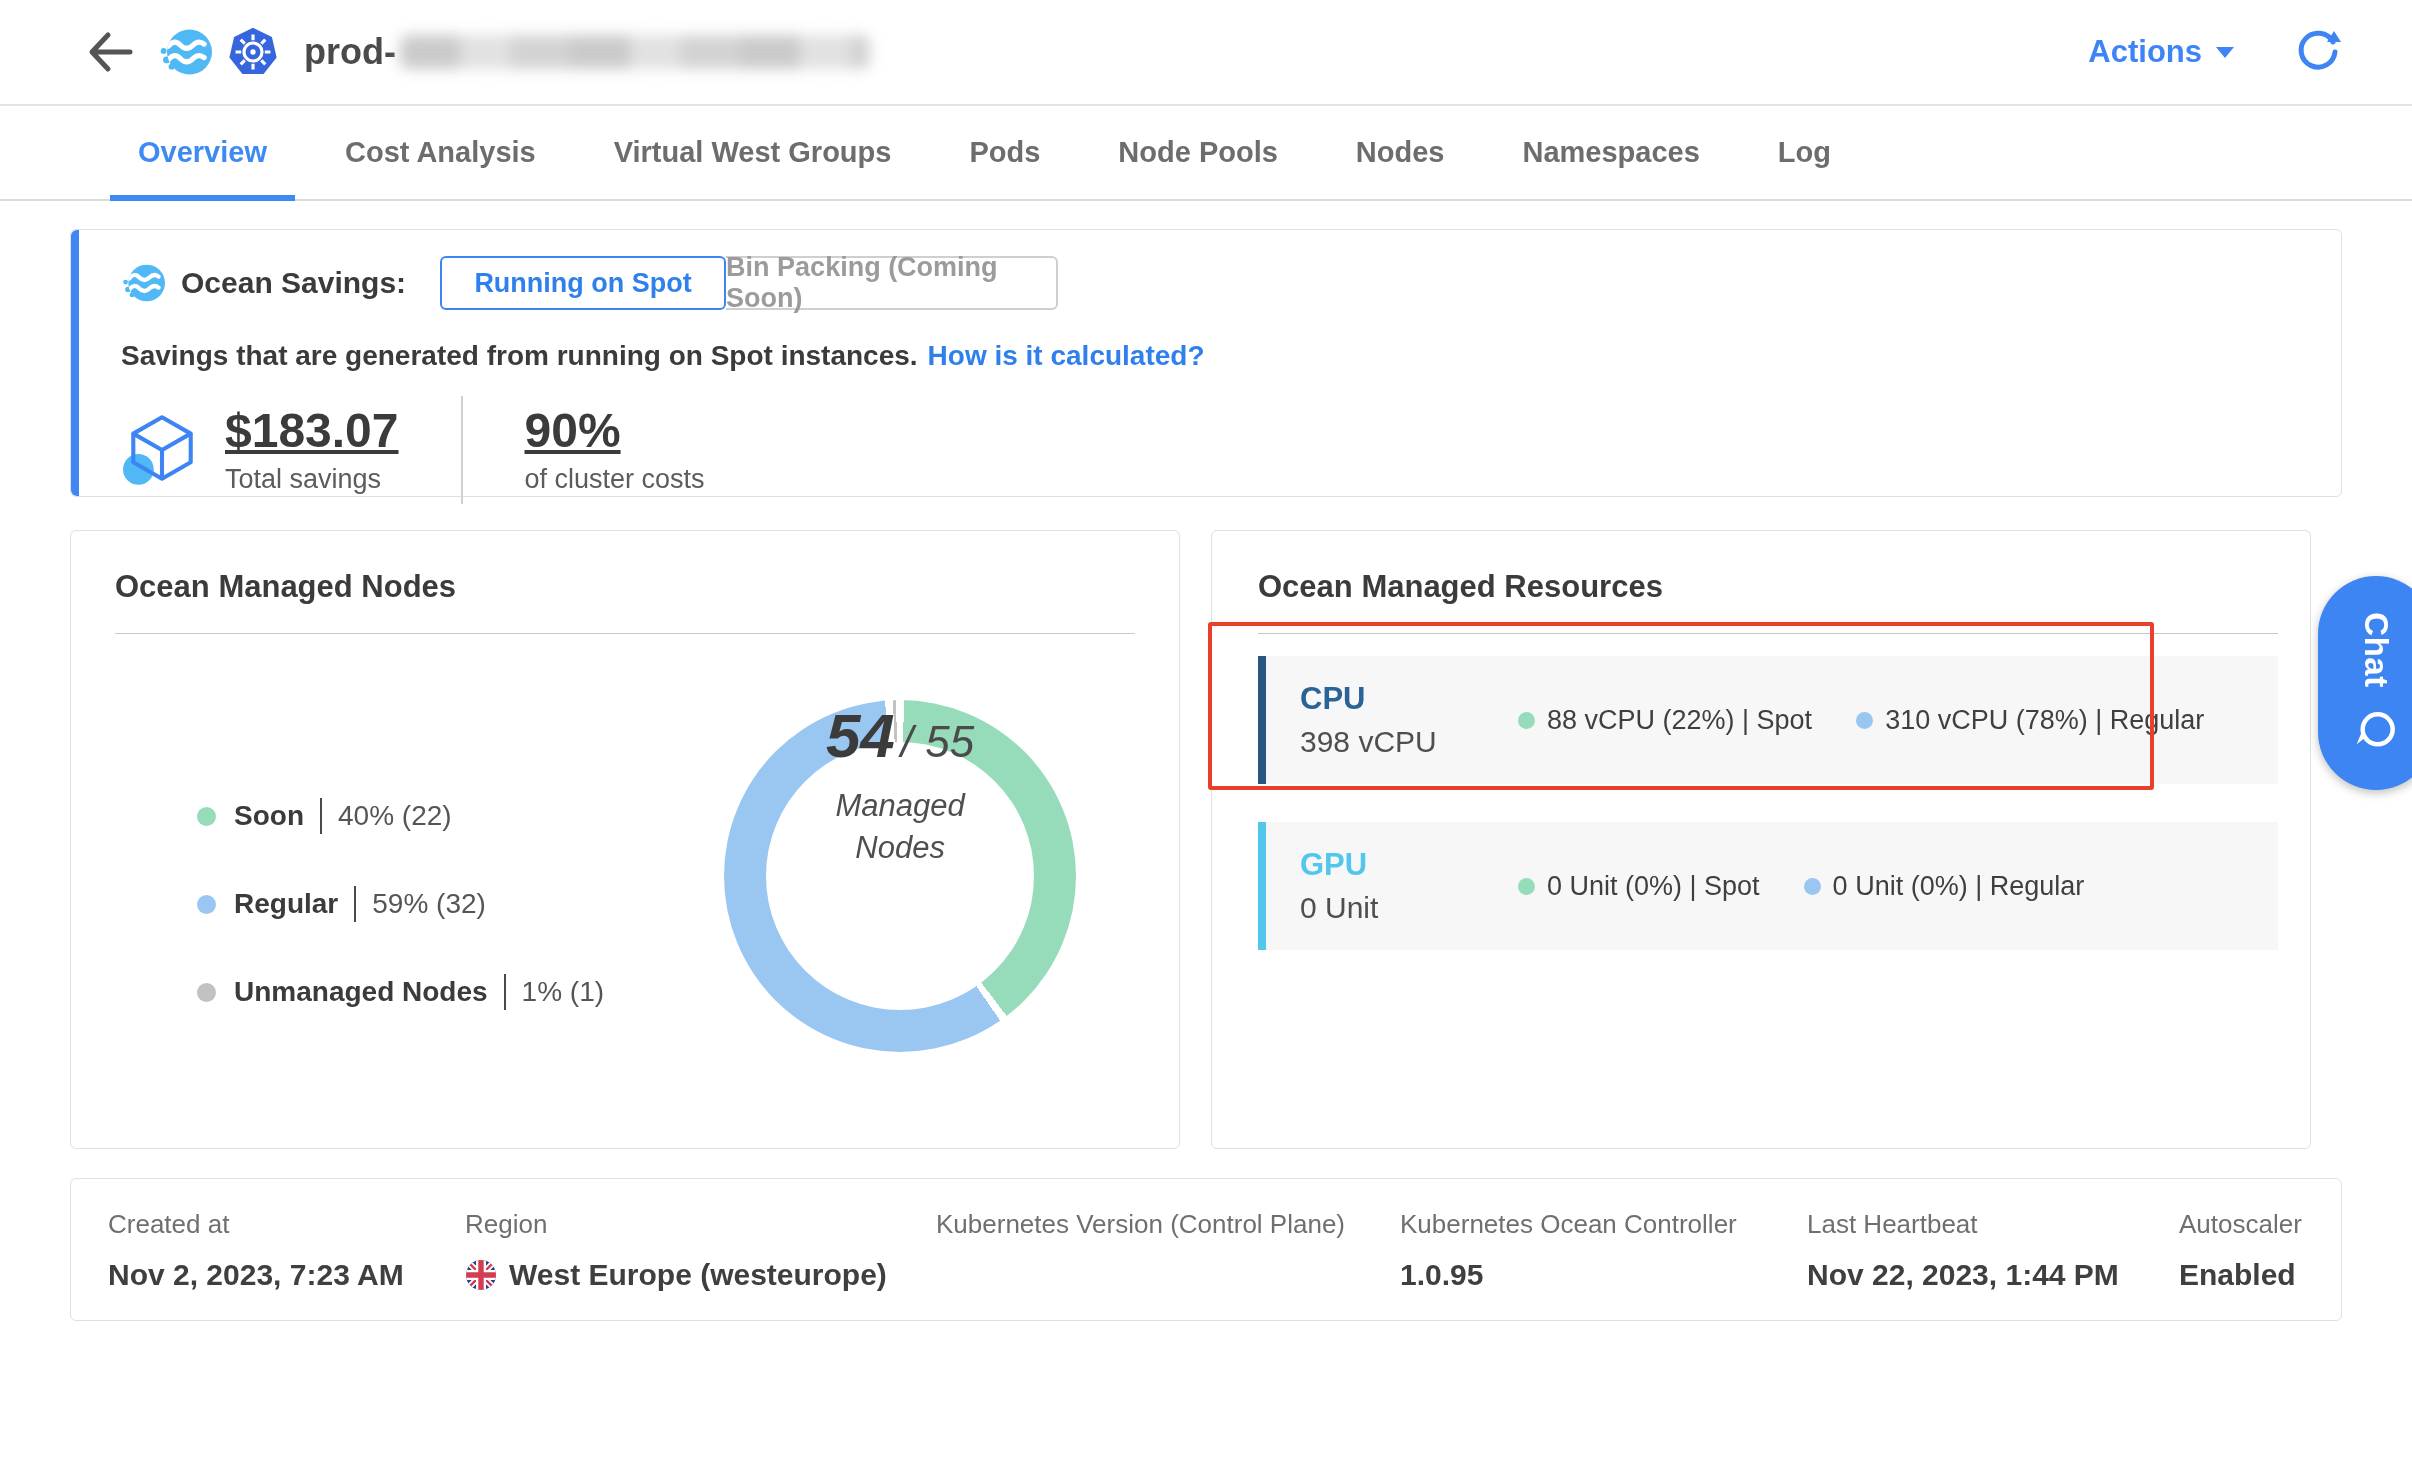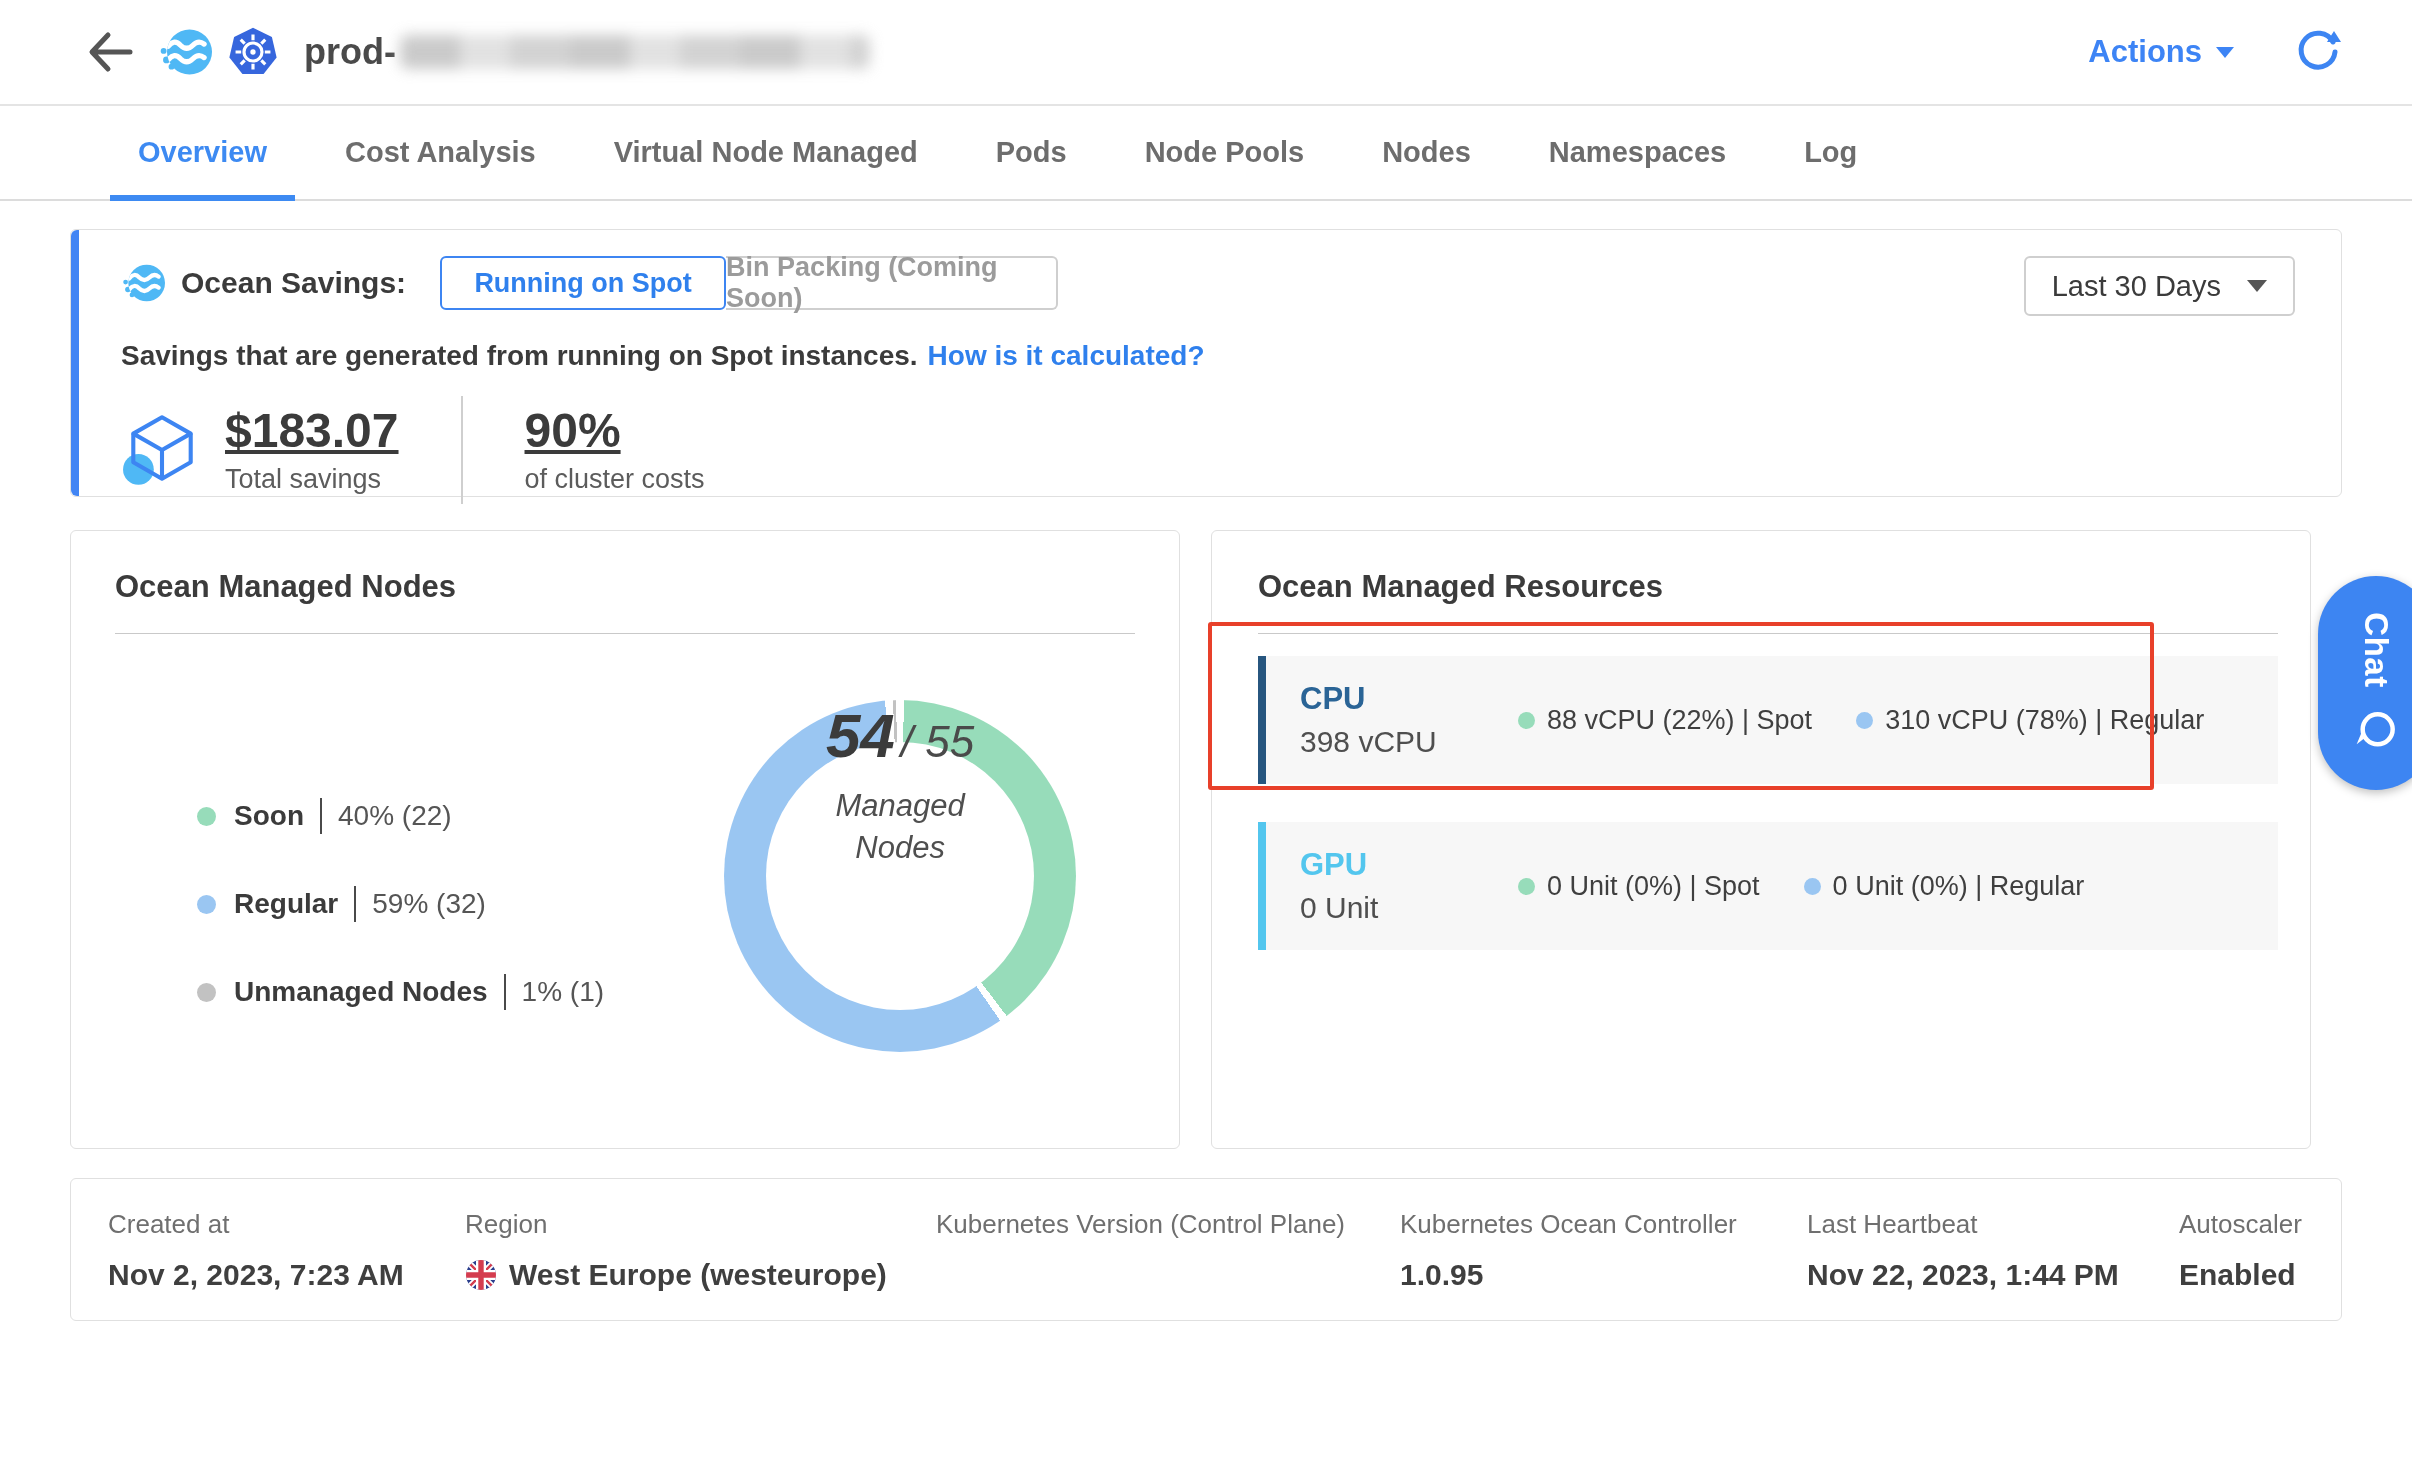--- a/index.html
+++ b/index.html
@@ -136,21 +136,21 @@
       <svg class="refresh-btn" viewBox="0 0 48 48">
         <path d="M39 14 A17 17 0 1 0 41 24" fill="none" stroke="#3d85f2" stroke-width="5" stroke-linecap="round"></path>
         <polygon points="33,14 47,14 40,3" fill="#3d85f2"></polygon>
       </svg>
     </div>
   </div>
 
   <div class="tabs">
     <div class="tab active">Overview</div>
     <div class="tab">Cost Analysis</div>
-    <div class="tab">Virtual Node Managed</div>
+    <div class="tab">Virtual West Groups</div>
     <div class="tab">Pods</div>
     <div class="tab">Node Pools</div>
     <div class="tab">Nodes</div>
     <div class="tab">Namespaces</div>
     <div class="tab">Log</div>
   </div>
 
   <div class="savings-card">
     <div class="savings-row1">
       <svg class="mini-ocean" viewBox="0 0 48 48">
@@ -164,24 +164,20 @@
         <g clip-path="url(#oc2)" stroke="#fff" stroke-width="4.6" fill="none" stroke-linecap="round">
           <path d="M9 19 q5.5 -7 11 -1 q5.5 5.5 11 0 q5 -5 10 -1"></path>
           <path d="M9 31 q5.5 -7 11 -1 q5.5 5.5 11 0 q5 -5 10 -1"></path>
         </g>
       </svg>
       <span class="savings-label">Ocean Savings:</span>
       <div class="seg-group">
         <div class="seg-btn seg-active">Running on Spot</div>
         <div class="seg-btn seg-disabled">Bin Packing (Coming Soon)</div>
       </div>
-    </div>
-    <div class="period-dd">
-      <span>Last 30 Days</span>
-      <span class="caret-gray"></span>
     </div>
     <div class="savings-desc">
       <span>Savings that are generated from running on Spot instances.</span><a class="savings-link">How is it calculated?</a>
     </div>
     <div class="savings-stats">
       <svg class="cube" viewBox="0 0 80 80">
         <circle cx="17" cy="59" r="15" fill="#4fb8f5"></circle>
         <g fill="none" stroke="#3d85f2" stroke-width="4" stroke-linejoin="round">
           <path d="M40 8 L68 24 L40 40 L12 24 Z"></path>
           <path d="M12 24 V52 L40 68 L68 52 V24"></path>

